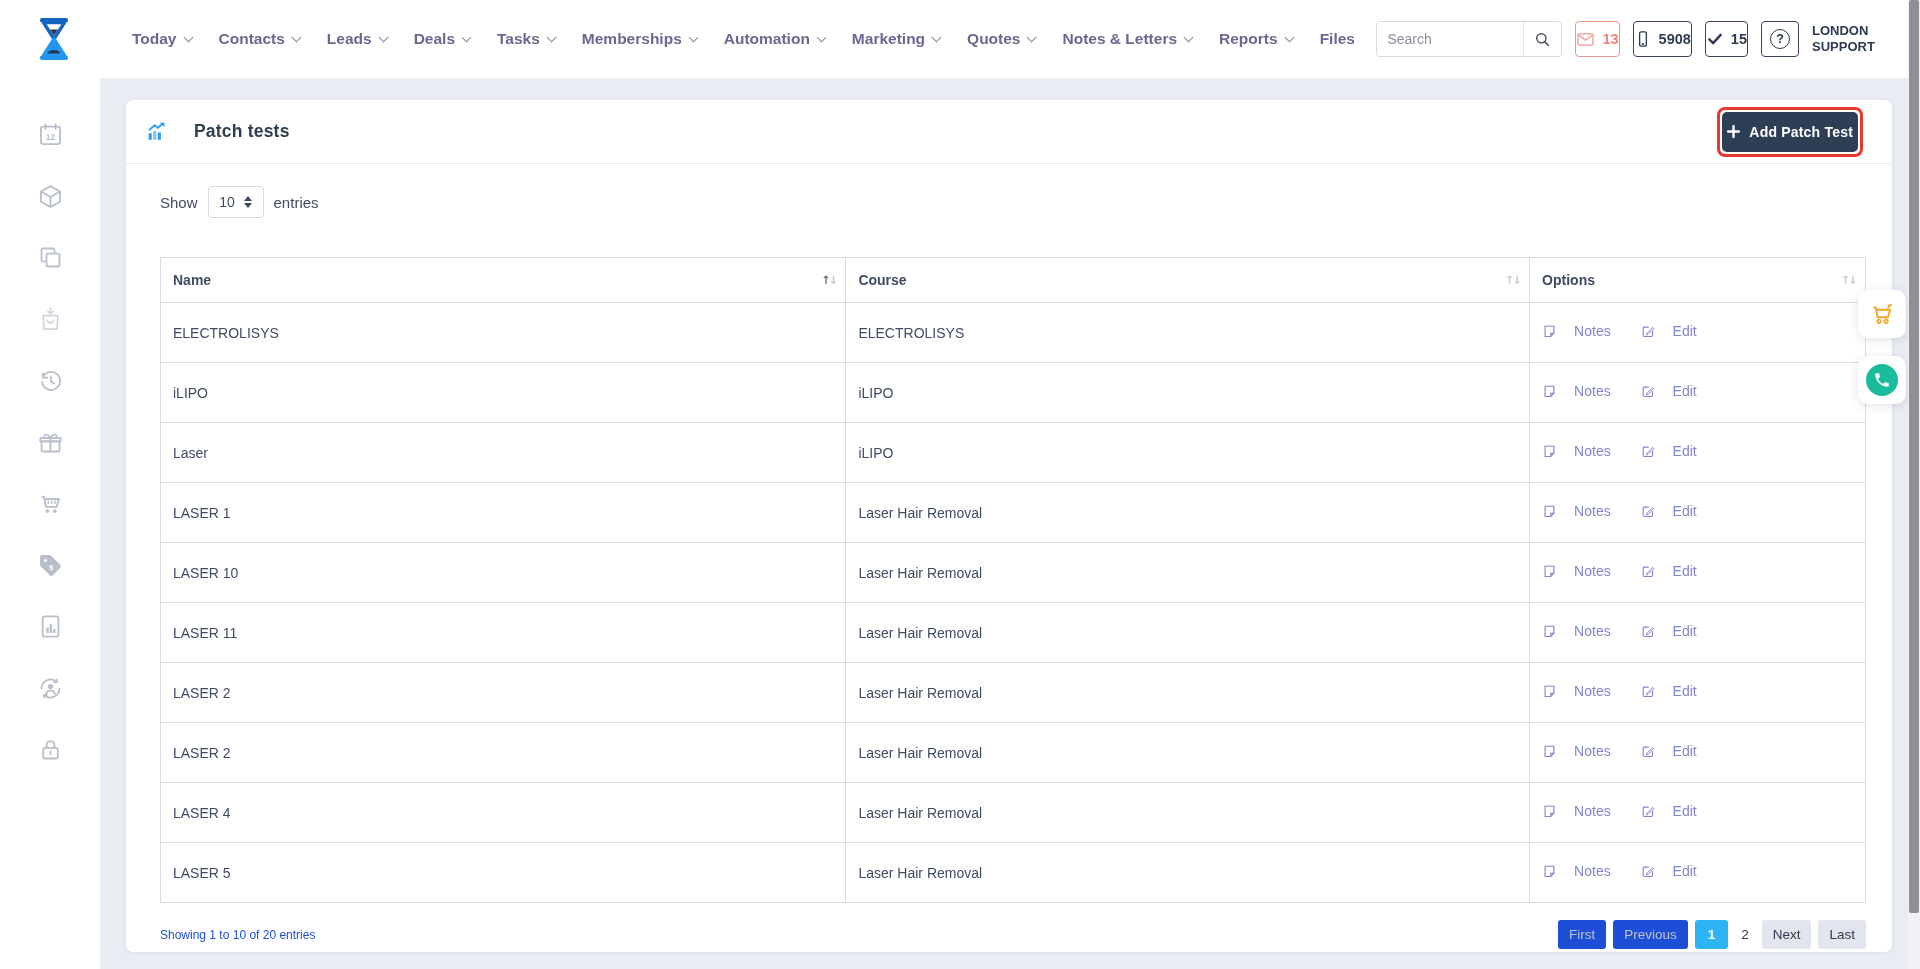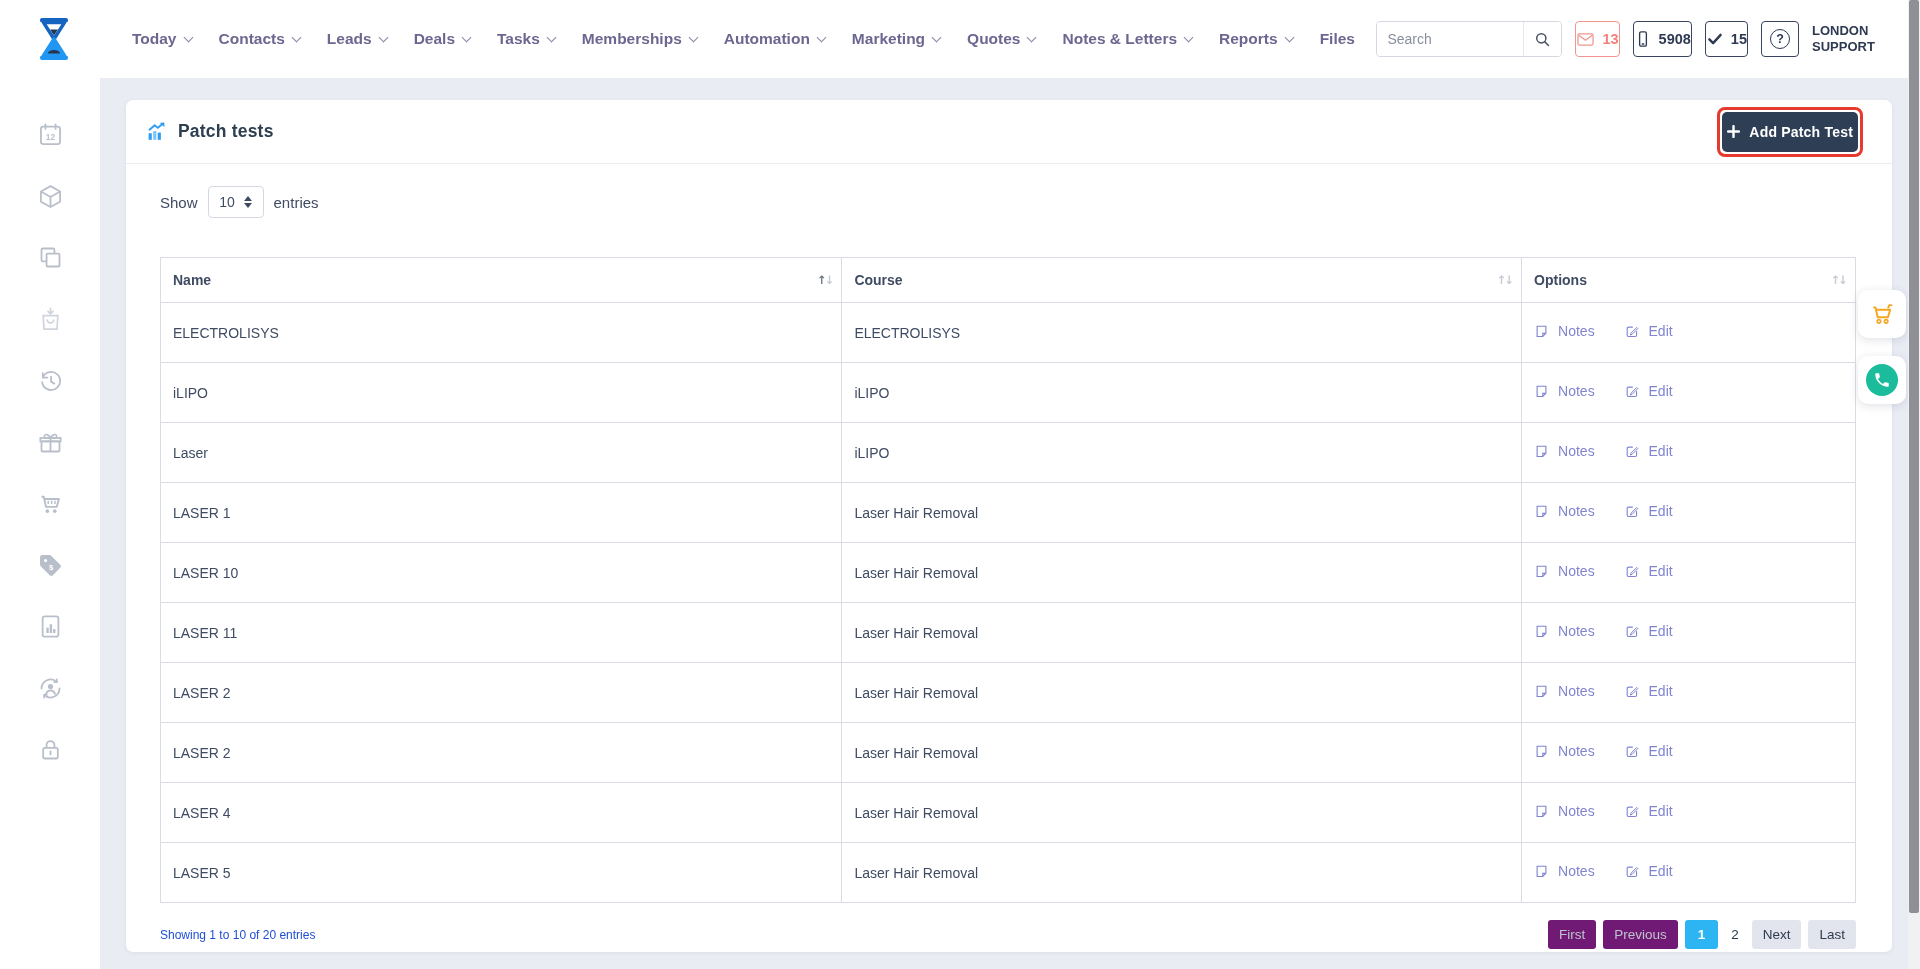--- a/index.html
+++ b/index.html
@@ -25,48 +25,48 @@
   .hbadge.square{width:38px;padding:0;justify-content:center;}
   .qmark{width:20px;height:20px;border:1.5px solid #2e3a52;border-radius:50%;font-size:12.5px;font-weight:700;color:#2e3a52;display:flex;align-items:center;justify-content:center;}
   .username{font-size:13px;font-weight:700;color:#2e3a52;width:72px;line-height:1.2;text-align:left;}
   
   .sidebar{position:absolute;left:0;top:78px;width:100px;height:891px;background:#fff;display:flex;flex-direction:column;align-items:center;padding-top:26px;z-index:4;}
   .side-item{width:100%;height:61.5px;display:flex;align-items:center;justify-content:center;cursor:pointer;background:none;border:none;}
   
   .content{position:absolute;left:100px;top:78px;width:1808px;height:891px;}
   .card{position:absolute;left:26px;top:22px;width:1766px;height:852px;background:#fff;border-radius:7px;box-shadow:0 1px 4px rgba(40,50,80,.07);}
   .card-head{height:64px;display:flex;align-items:center;justify-content:space-between;padding:0 20px 0 20px;border-bottom:1px solid #ebecf2;}
-  .title-wrap{display:flex;align-items:flex-start;gap:11px;}
+  .title-wrap{display:flex;align-items:flex-start;gap:27px;}
   .page-title{font-size:17.5px;font-weight:700;color:#2c3e50;letter-spacing:.2px;}
   .add-wrap{position:relative;margin-right:14px;}
   .add-btn{display:flex;align-items:center;gap:9px;height:40px;padding:0 5px;background:#2e3f55;color:#fff;border:none;border-radius:5px;font-size:14px;font-weight:700;cursor:pointer;font-family:inherit;letter-spacing:.2px;}
   .add-wrap::after{content:"";position:absolute;inset:-5px;border:3px solid #e63a2e;border-radius:8px;pointer-events:none;}
-  .card-body{padding:22px 36px 0 34px;}
+  .card-body{padding:22px 26px 0 34px;}
   .length-row{display:flex;align-items:center;gap:10px;font-size:15px;color:#3f4b63;}
   .pg-select{display:flex;align-items:center;justify-content:center;gap:9px;width:56px;height:32px;border:1px solid #d5d8e2;border-radius:4px;font-size:14px;color:#3f4b63;cursor:pointer;background:#fff;}
   .updown{display:flex;flex-direction:column;gap:2px;}
   .tri-up{width:0;height:0;border-left:4px solid transparent;border-right:4px solid transparent;border-bottom:5px solid #3f4b63;}
   .tri-down{width:0;height:0;border-left:4px solid transparent;border-right:4px solid transparent;border-top:5px solid #3f4b63;}
   
   table{width:100%;border-collapse:collapse;margin-top:39px;table-layout:fixed;}
   th,td{border:1px solid #d9dce3;text-align:left;font-size:14px;color:#3f4b63;padding-left:12px;font-weight:400;}
   th{height:45px;position:relative;font-weight:600;cursor:pointer;}
   td{height:60px;}
   .col-name{width:40.2%;} .col-course{width:40.1%;} .col-options{width:19.7%;}
   .sort{position:absolute;right:9px;top:50%;transform:translateY(-50%);font-family:"DejaVu Sans",sans-serif;font-size:11.5px;letter-spacing:-2px;}
   .sort .up{color:#6e7889;font-style:normal;} .sort .down{color:#c6cad4;font-style:normal;}
   .sort.idle .up{color:#c6cad4;}
-  .opt-link{display:inline-flex;align-items:center;gap:9px;color:#8185cf;font-size:14px;text-decoration:none;cursor:pointer;}
+  .opt-link{display:inline-flex;align-items:center;gap:17px;color:#8185cf;font-size:14px;text-decoration:none;cursor:pointer;}
   .opt-link + .opt-link{margin-left:26px;}
   
   .table-footer{display:flex;align-items:center;justify-content:space-between;margin-top:17px;}
   .summary{font-size:12px;color:#1d4ed8;}
   .pagination{display:flex;align-items:center;gap:7px;}
   .pg{font-size:13.5px;padding:7px 11px;border-radius:3px;background:#e3e5ee;color:#2e3a4e;cursor:pointer;text-decoration:none;font-family:inherit;border:none;}
-  .pg.disabled{background:#701a75;color:#bfc3cd;cursor:default;}
+  .pg.disabled{background:#1d4ed8;color:#bfc3cd;cursor:default;}
   .pg.active{background:#2db4f2;color:#fff;padding:7px 13px;font-weight:600;}
   .pg.plain{background:transparent;padding:7px 6px;}
   
   .float-btn{position:absolute;width:48px;height:48px;background:#fff;border:none;border-radius:10px;box-shadow:0 2px 10px rgba(40,50,80,.14);display:flex;align-items:center;justify-content:center;cursor:pointer;z-index:6;}
   .float-cart{left:1858px;top:290px;}
   .float-call{left:1858px;top:356px;}
   .tealcircle{width:32px;height:32px;border-radius:50%;background:#1abc9c;display:flex;align-items:center;justify-content:center;}
   .scrollbar{position:absolute;right:0;top:0;width:12px;height:969px;background:#f1f1f3;z-index:10;}
   .scrollbar .thumb{position:absolute;top:0;left:1px;width:10px;height:913px;background:#8f9096;border-radius:2px;}
 </style>

